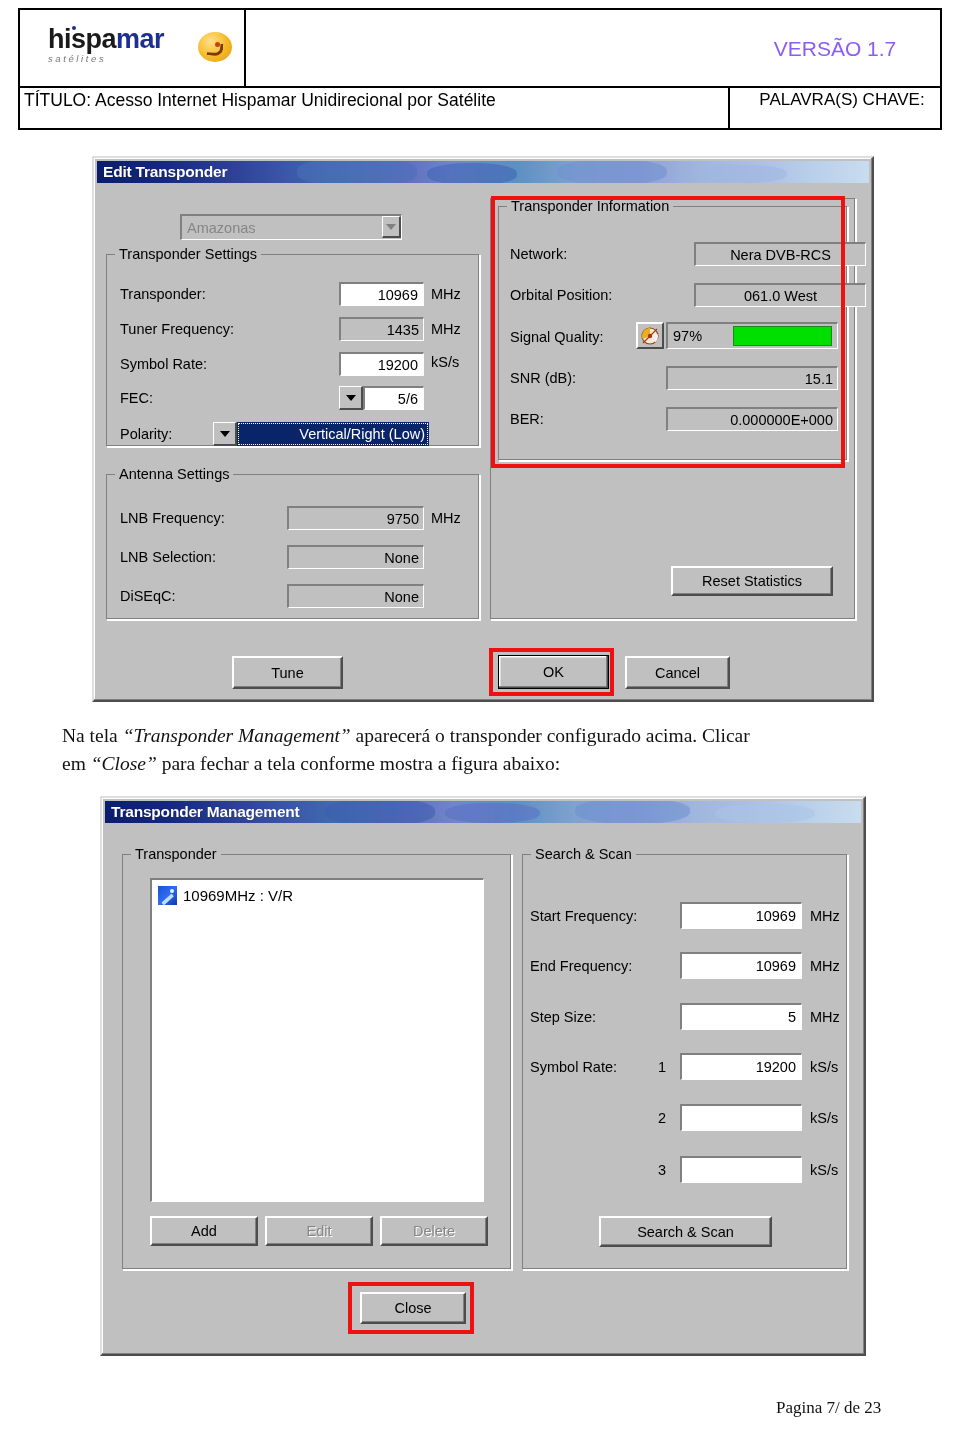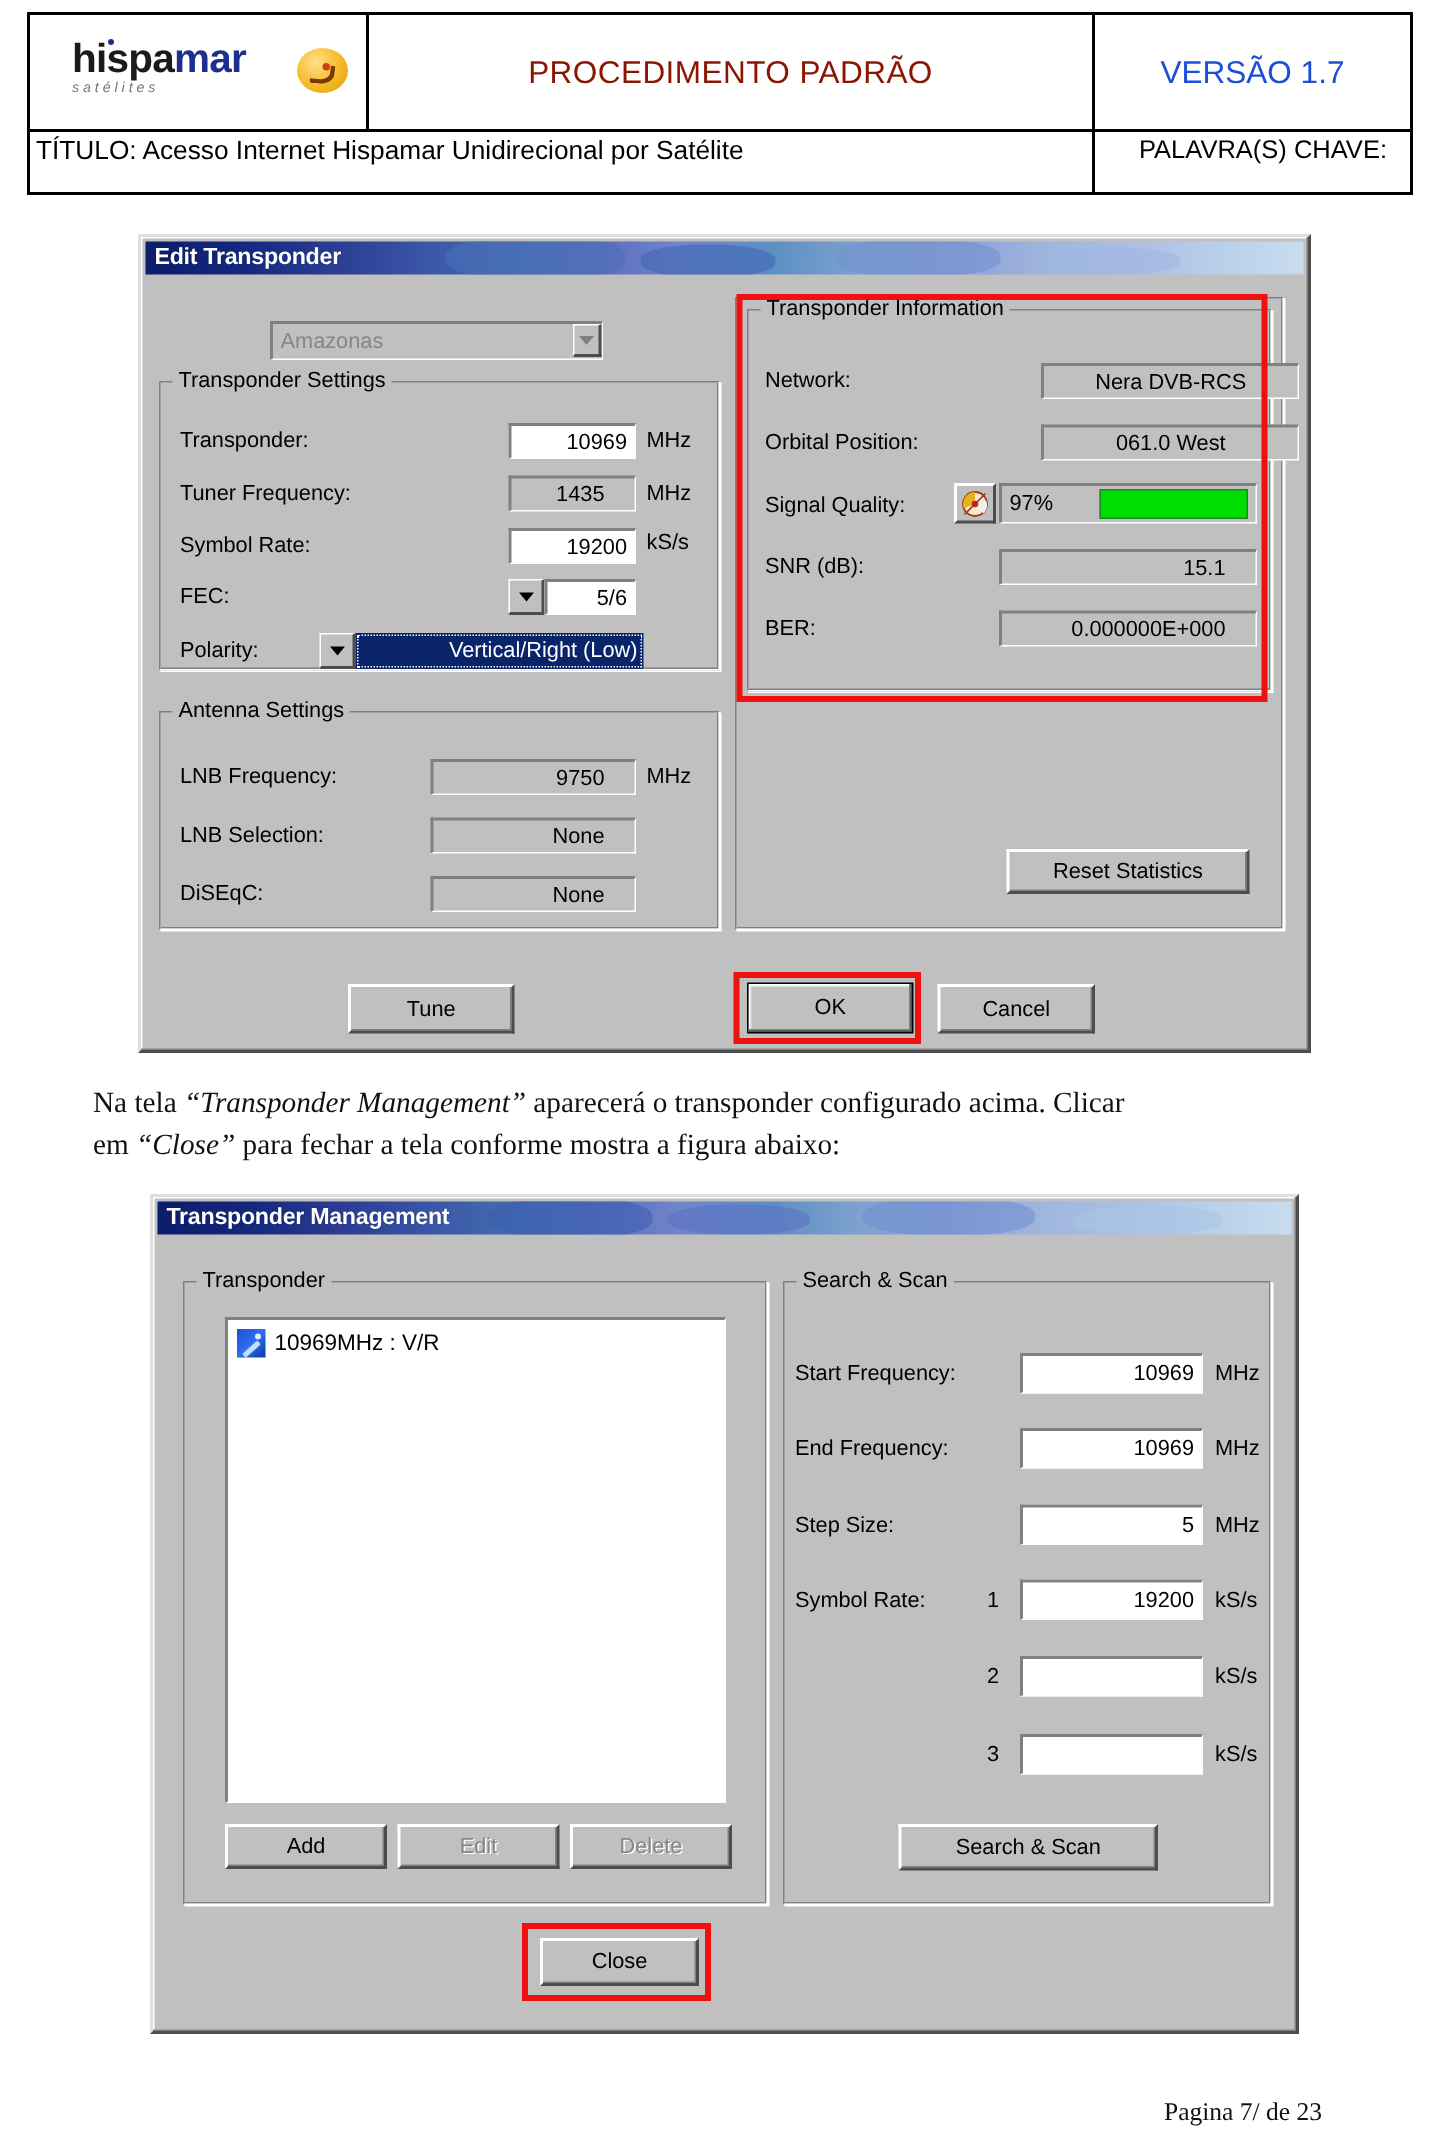--- a/index.html
+++ b/index.html
@@ -56,21 +56,21 @@
   .hdr-cell-keywords {
     position: absolute; left: 710px; top: 0;
     width: 224px; height: 40px;
     display: flex; align-items: flex-start; justify-content: center;
     padding-top: 2px;
   }
   .txt-proc {
     font-size: 21px; color: #8a1500; letter-spacing: .3px;
     font-family: "Liberation Sans", sans-serif;
   }
-  .txt-version { font-size: 21px; color: #1d4ed8; }
+  .txt-version { font-size: 21px; color: #8b5cf6; }
   .txt-subtitle { font-size: 17.5px; color: #000; }
   .txt-keywords { font-size: 17px; color: #000; }
 
   
   .logo-wrap {
     position: absolute; left: 28px; top: 14px;
     width: 190px; height: 56px;
   }
   .logo-hispa {
     font-size: 27px; font-weight: bold; letter-spacing: -0.5px;
@@ -164,21 +164,21 @@
   }
   
   .field-ro {
     position: absolute;
     background: #c0c0c0;
     border-top: 2px solid #808080;
     border-left: 2px solid #808080;
     border-right: 1px solid #ffffff;
     border-bottom: 1px solid #ffffff;
     display: flex; align-items: center; justify-content: flex-end;
-    padding-right: 20px;
+    padding-right: 4px;
     font-size: 14.5px; color: #000;
     white-space: nowrap;
   }
   .field-ro.center { justify-content: center; padding-right: 0; margin-left: 28px; }
   
   .field-edit {
     position: absolute;
     background: #ffffff;
     border-top: 2px solid #808080;
     border-left: 2px solid #808080;
@@ -335,23 +335,20 @@
           <div class="logo-hispa"><span class="a">hispa</span><span class="b">mar</span></div>
           <div class="logo-sat">satélites</div>
           <div class="logo-ball">
             <div class="eye"></div>
             <div class="smile"></div>
           </div>
         </div>
       </div>
     </div>
 
-    <div class="hdr-cell-title">
-      <span class="txt-proc">PROCEDIMENTO PADRÃO</span>
-    </div>
 
     <div class="hdr-cell-version">
       <span class="txt-version">VERSÃO 1.7</span>
     </div>
   </div>
 
   <div class="hdr-row-bot">
     <div class="hdr-cell-subtitle">
       <span class="txt-subtitle">TÍTULO: Acesso Internet Hispamar Unidirecional por Satélite</span>
     </div>

